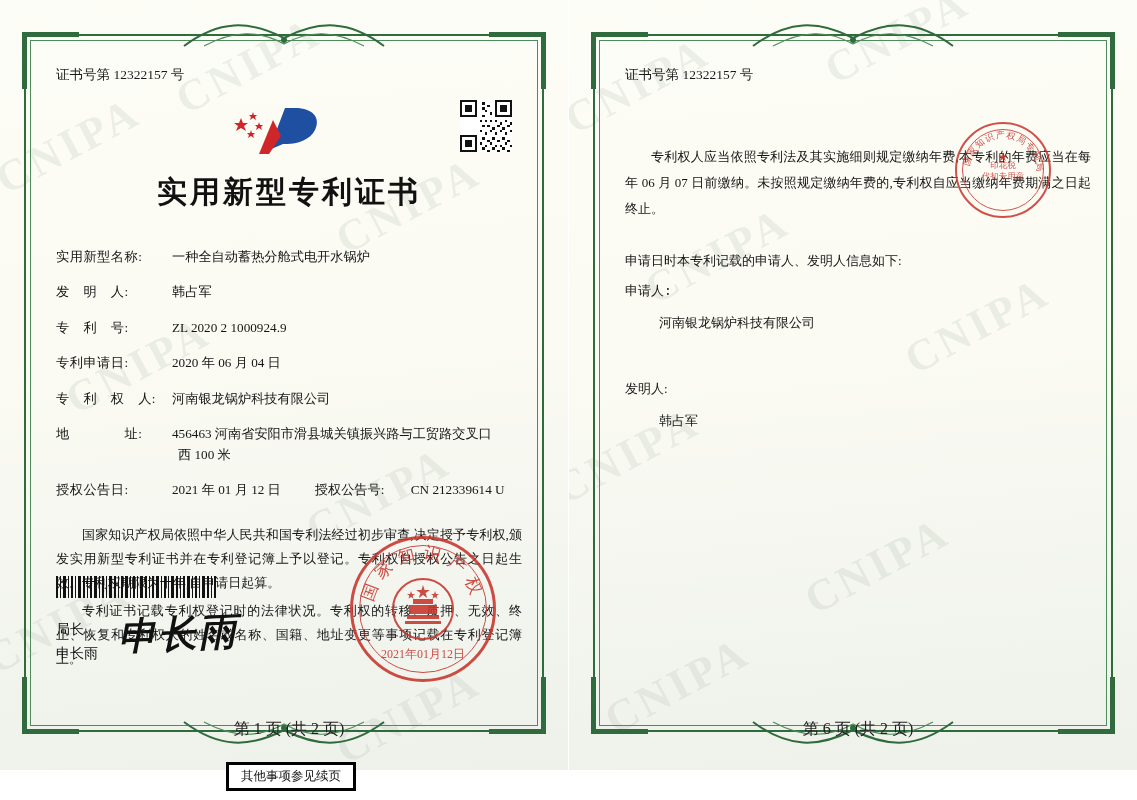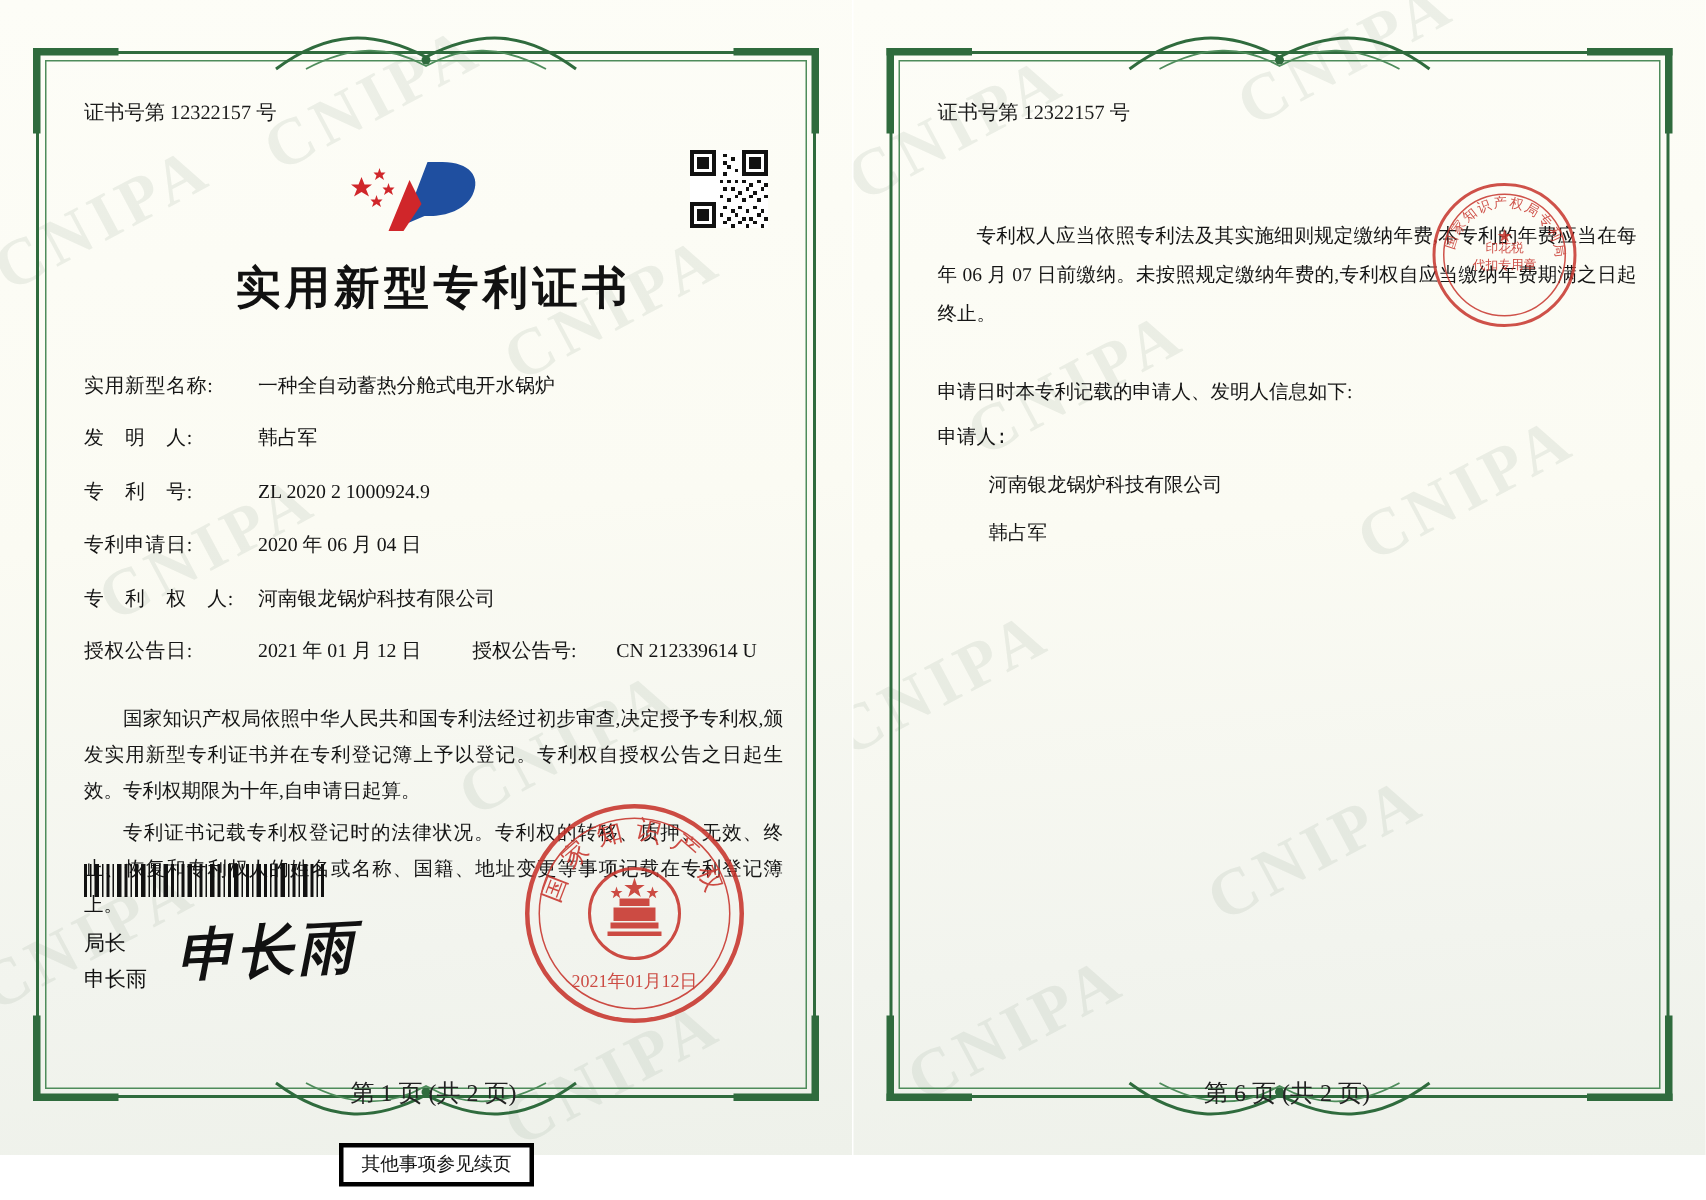--- a/index.html
+++ b/index.html
@@ -307,20 +307,27 @@
           <div class="fvalue">ZL 2020 2 1000924.9</div>
         </div>
         <div class="frow">
           <div class="flabel">专利申请日:</div>
           <div class="fvalue">2020 年 06 月 04 日</div>
         </div>
         <div class="frow">
           <div class="flabel">专　利　权　人:</div>
           <div class="fvalue">河南银龙锅炉科技有限公司</div>
         </div>
+        <div class="frow">
+          <div class="flabel">地　　　　址:</div>
+          <div class="fvalue">
+            <span>456463  河南省安阳市滑县城关镇振兴路与工贸路交叉口</span>
+            <span class="sub">西 100 米</span>
+          </div>
+        </div>
         <div class="frow double">
           <div class="flabel">授权公告日:</div>
           <div>2021 年 01 月 12 日</div>
           <div class="second-label">授权公告号:</div>
           <div>CN 212339614 U</div>
         </div>
       </div>
 
       <div class="para">国家知识产权局依照中华人民共和国专利法经过初步审查,决定授予专利权,颁发实用新型专利证书并在专利登记簿上予以登记。专利权自授权公告之日起生效。专利权期限为十年,自申请日起算。</div>
       <div class="para second">专利证书记载专利权登记时的法律状况。专利权的转移、质押、无效、终止、恢复和专利权人的姓名或名称、国籍、地址变更等事项记载在专利登记簿上。</div>
@@ -453,20 +460,21 @@
           <div>代扣专用章</div>
         </div>
       </div>
 
       <div class="rpara">专利权人应当依照专利法及其实施细则规定缴纳年费,本专利的年费应当在每年 06 月 07 日前缴纳。未按照规定缴纳年费的,专利权自应当缴纳年费期满之日起终止。</div>
 
       <div class="rlabel">申请日时本专利记载的申请人、发明人信息如下:</div>
       <div class="rlabel" style="margin-top:12px;font-family:Liberation Mono, monospace;">申请人:</div>
       <div class="rvalue">河南银龙锅炉科技有限公司</div>
 
+      <div class="rlabel" style="margin-top:48px;">发明人:</div>
       <div class="rvalue">韩占军</div>
 
       <div class="pagefoot">第 6 页 (共 2 页)</div>
     </div>
   </div>
 </div>
 
 <div class="bottom-strip"></div>
 <div class="footnote">其他事项参见续页</div>
 

